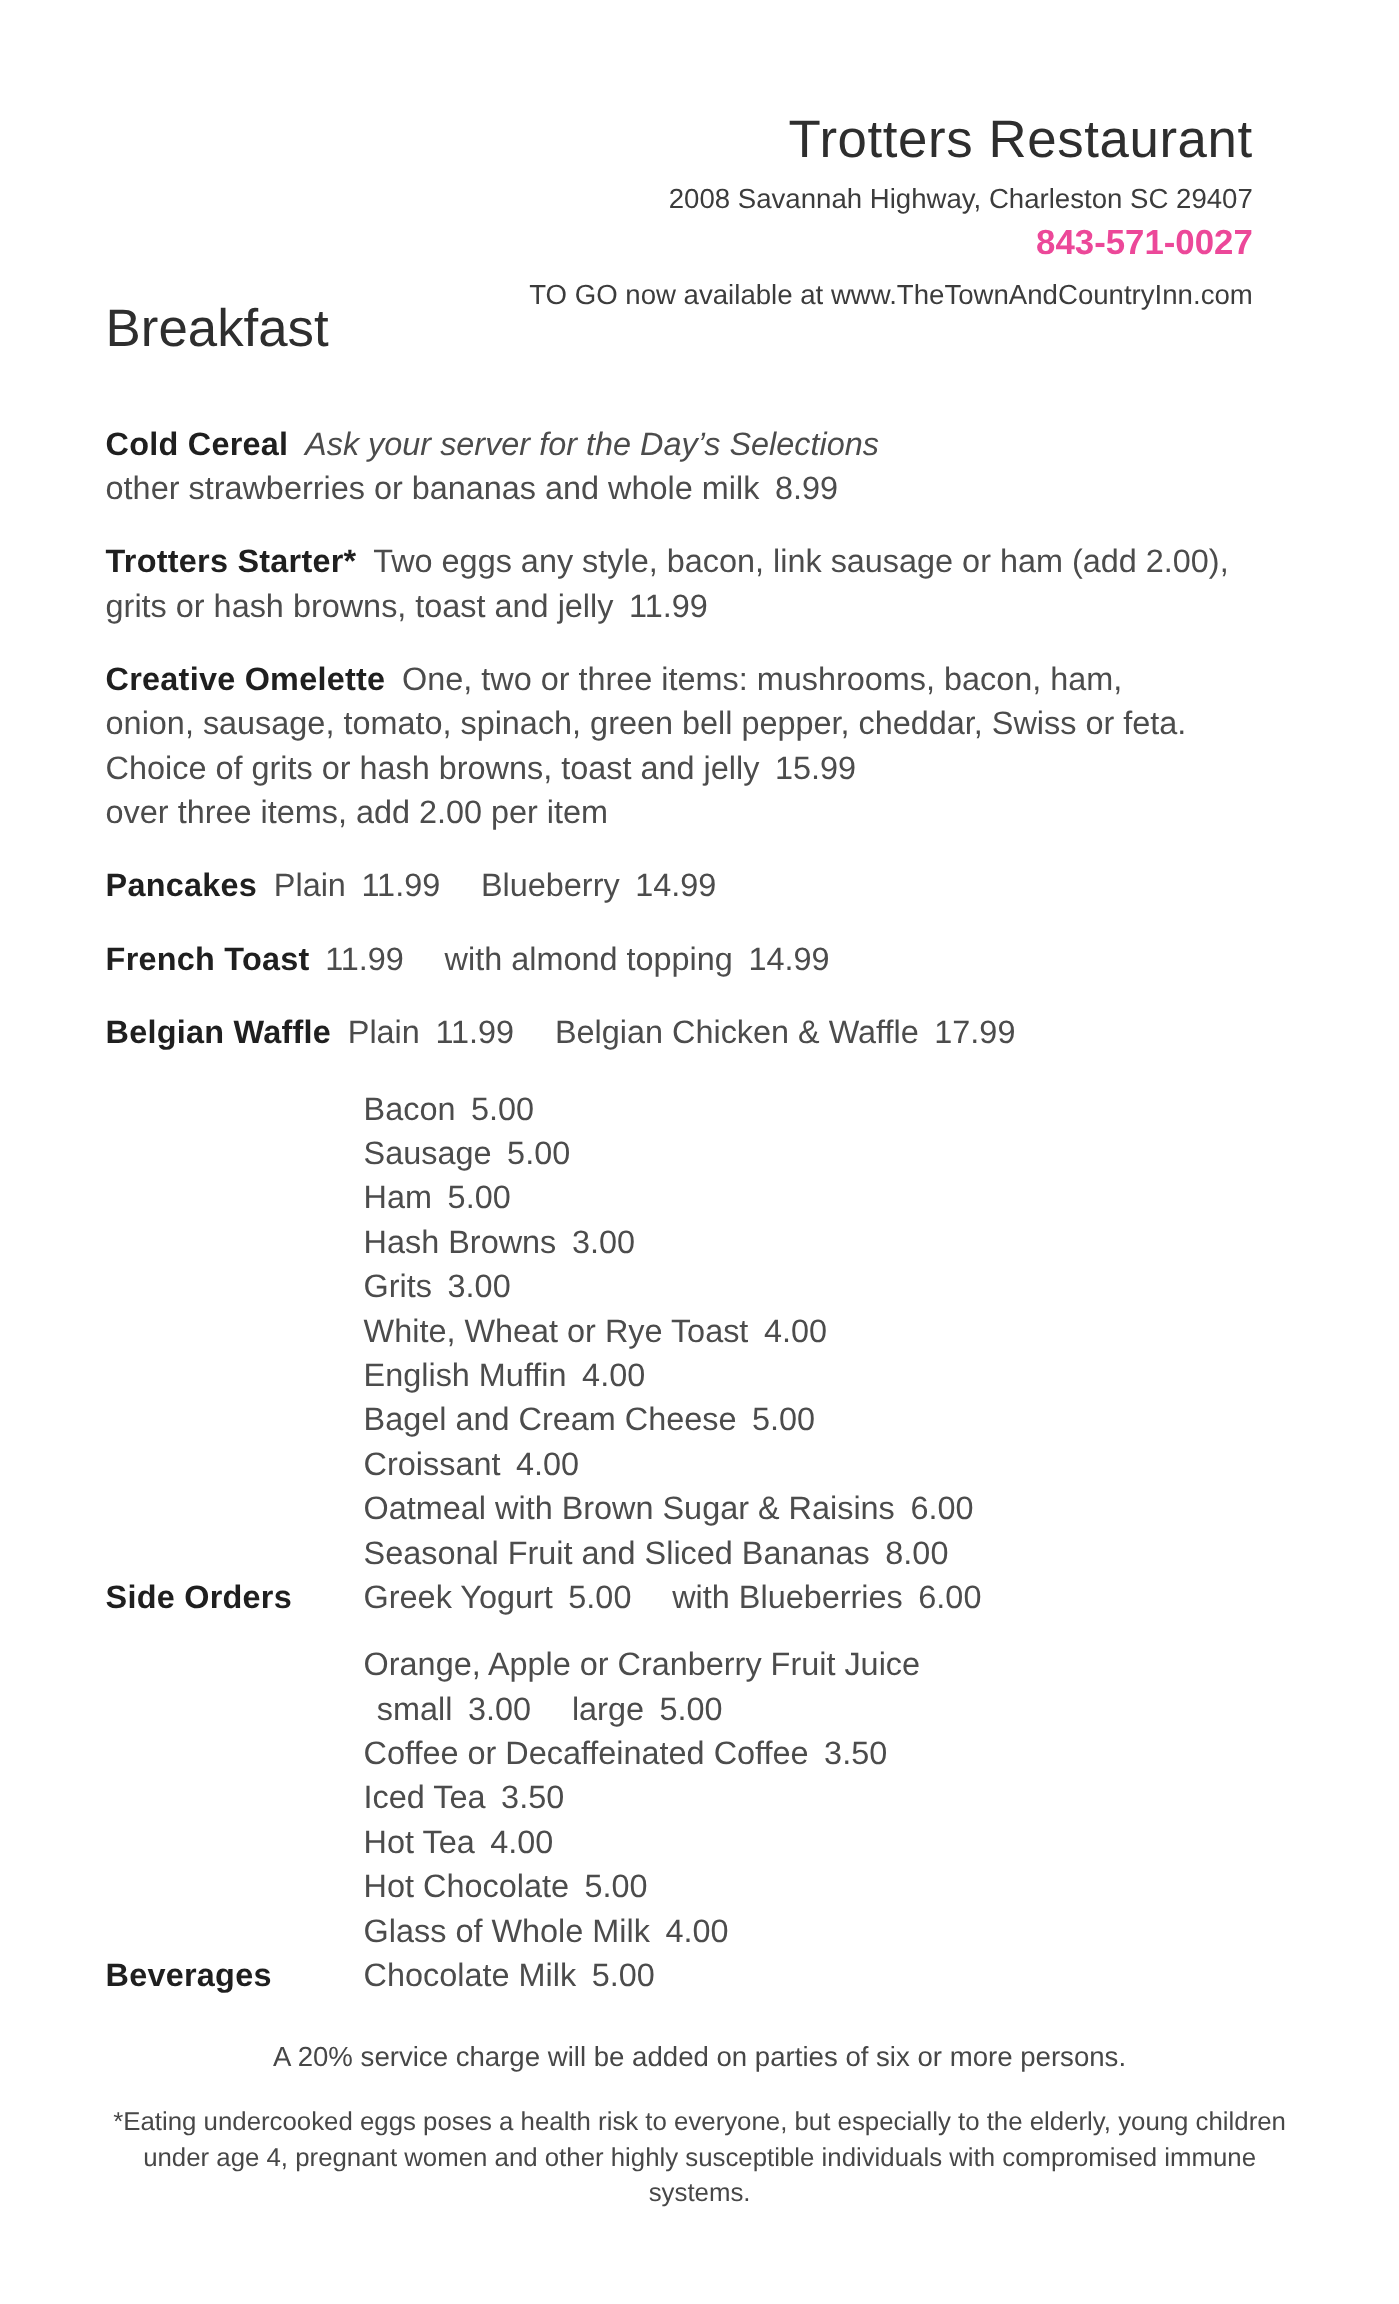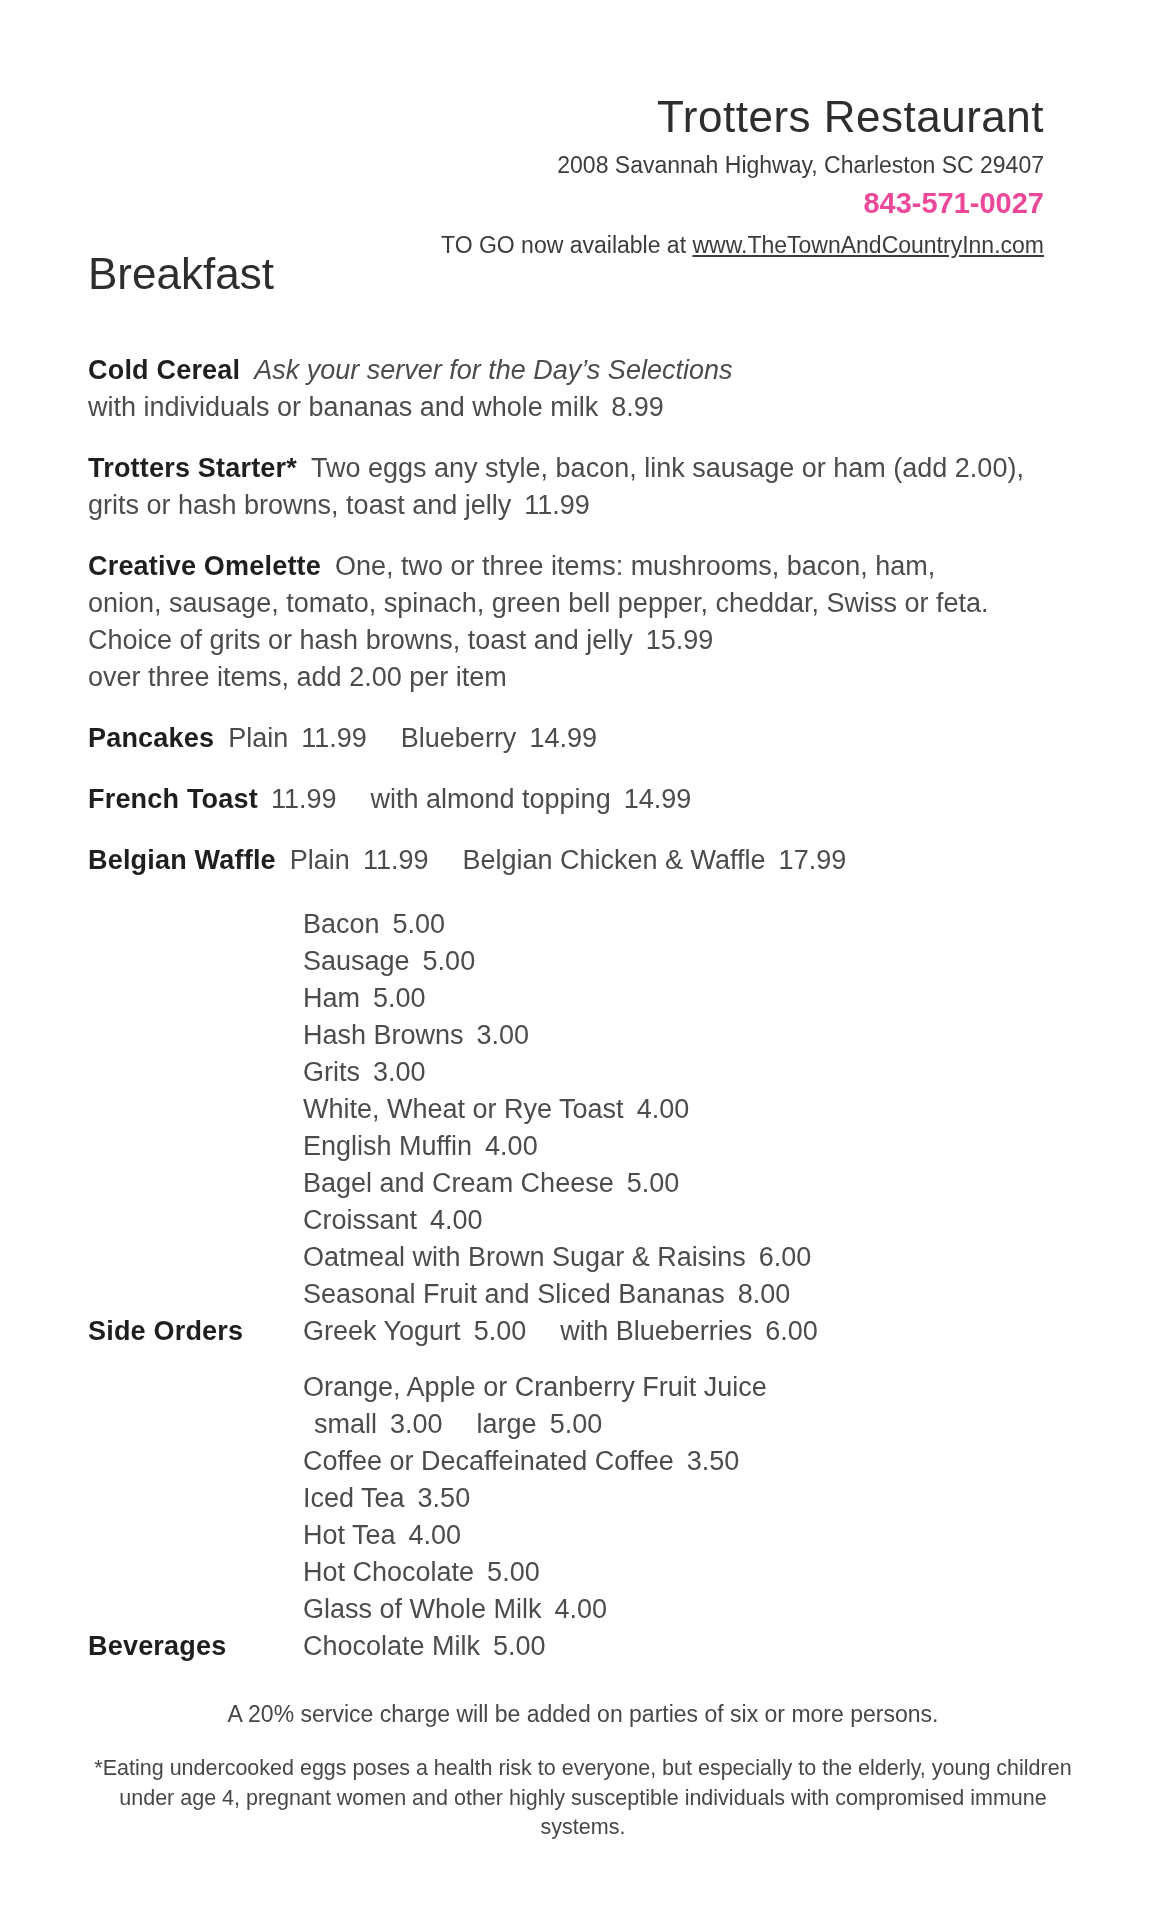--- a/index.html
+++ b/index.html
@@ -42,21 +42,20 @@
     line-height:1.2;
   }
   .togo{
     font-size:23px;
     font-weight:300;
     margin-top:11px;
     line-height:1.2;
   }
   .togo a,.togo .url{
     color:#3c3c3c;
-    text-decoration:underline;
   }
   
   .breakfast-title{
     position:absolute;
     left:88px;
     top:250px;
     font-size:44px;
     font-weight:300;
     color:#2e2e2e;
     line-height:1.1;
@@ -130,21 +129,21 @@
     <div class="phone">843-571-0027</div>
     <div class="togo"><span>TO GO now available at </span><span class="url">www.TheTownAndCountryInn.com</span></div>
   </div>
 
   <div class="breakfast-title">Breakfast</div>
 
   <div class="menu">
 
     <div class="block">
       <div class="line"><span class="item-name">Cold Cereal</span><span class="desc italic">Ask your server for the Day’s Selections</span></div>
-      <div class="line"><span>with individuals or bananas and whole milk</span><span class="price">8.99</span></div>
+      <div class="line"><span>other strawberries or bananas and whole milk</span><span class="price">8.99</span></div>
     </div>
 
     <div class="block">
       <div class="line"><span class="item-name">Trotters Starter*</span><span class="desc">Two eggs any style, bacon, link sausage or ham (add 2.00),</span></div>
       <div class="line"><span>grits or hash browns, toast and jelly</span><span class="price">11.99</span></div>
     </div>
 
     <div class="block">
       <div class="line"><span class="item-name">Creative Omelette</span><span class="desc">One, two or three items: mushrooms, bacon, ham,</span></div>
       <div class="line"><span>onion, sausage, tomato, spinach, green bell pepper, cheddar, Swiss or feta.</span></div>

